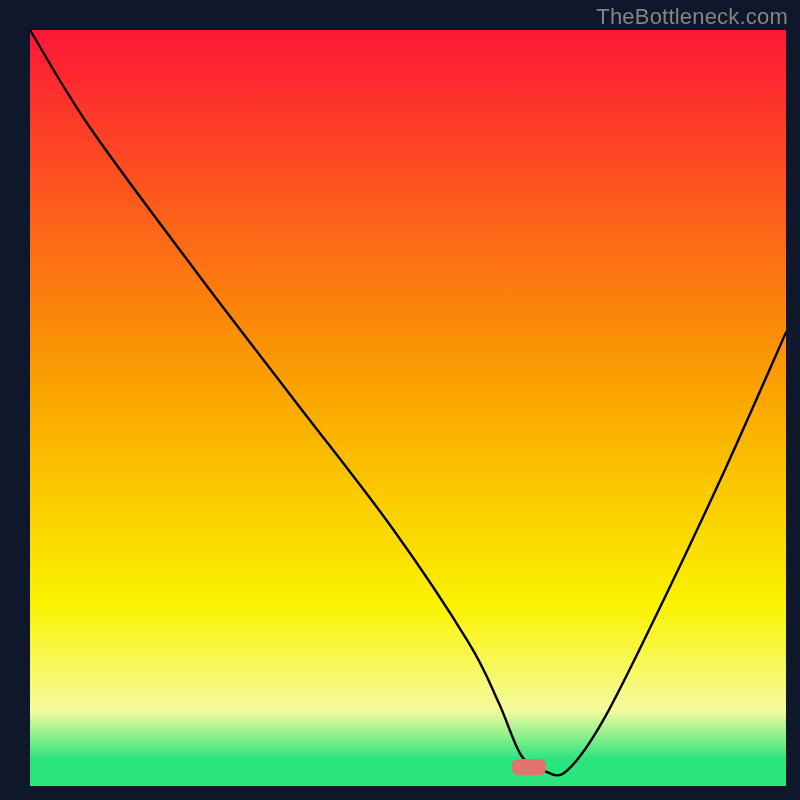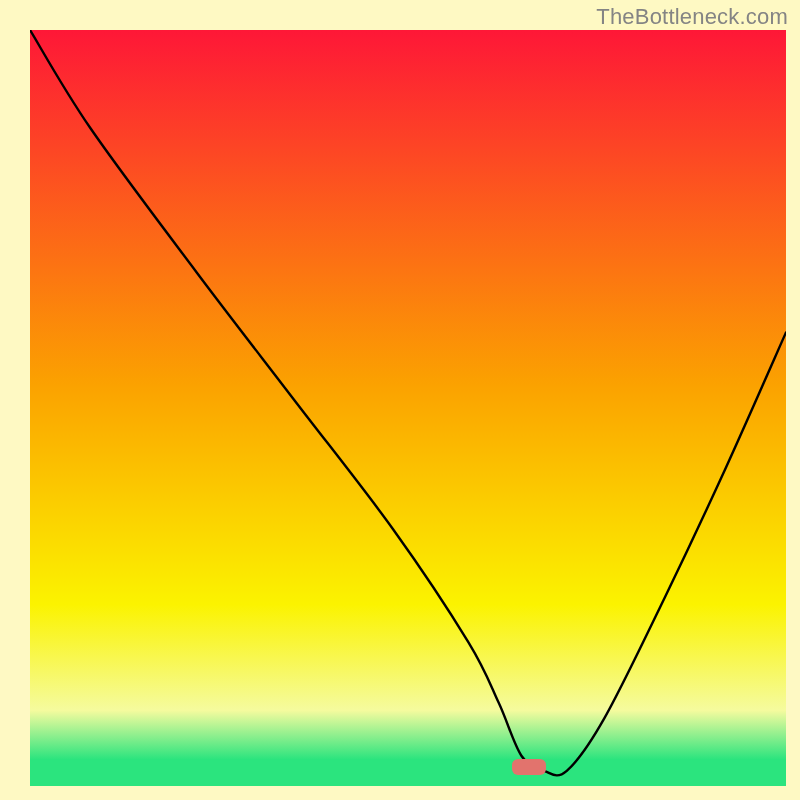--- a/index.html
+++ b/index.html
@@ -8,21 +8,21 @@
     width: 800px;
     height: 800px;
     background: #000;
     overflow: hidden;
     font-family: Arial, Helvetica, sans-serif;
   }
   .container {
     position: relative;
     width: 800px;
     height: 800px;
-    background: #fef9c3;
+    background: #0f172a;
   }
   .watermark {
     position: absolute;
     top: 4px;
     right: 12px;
     color: #848484;
     font-size: 22px;
     font-weight: 500;
     z-index: 10;
     letter-spacing: 0.2px;

